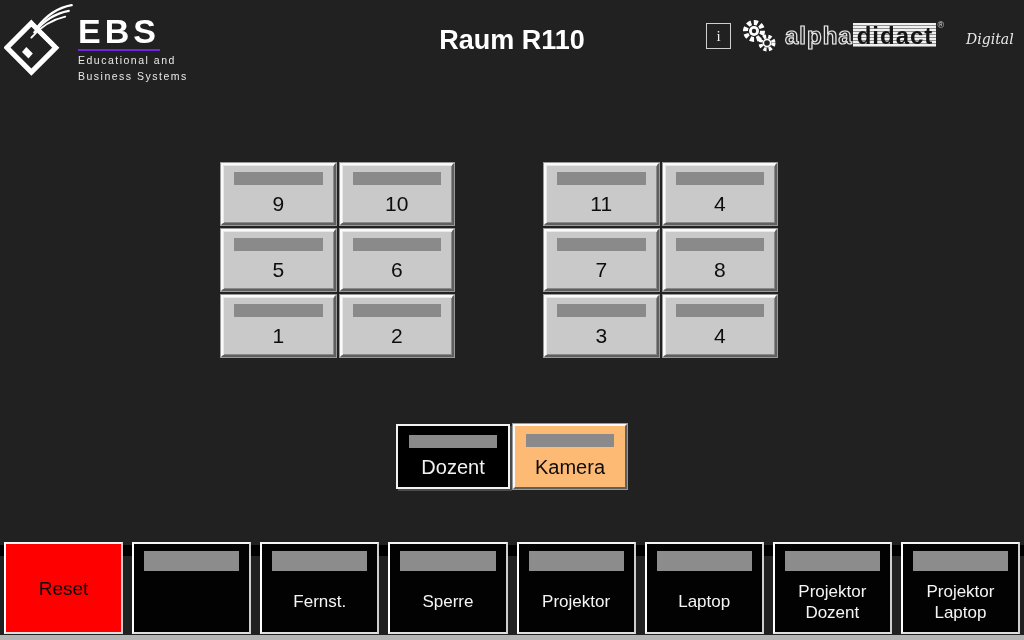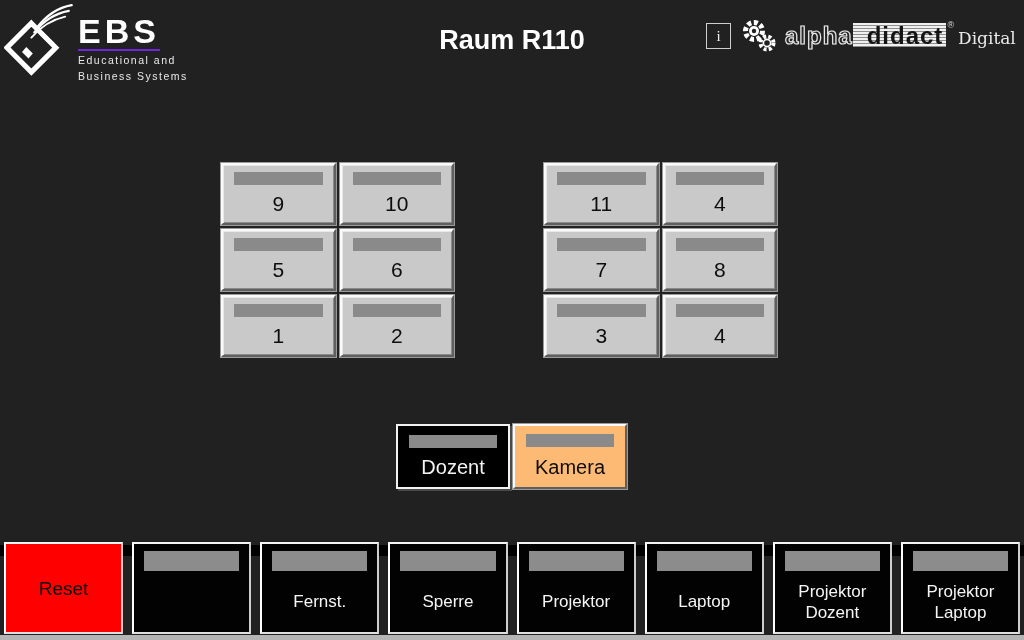--- a/index.html
+++ b/index.html
@@ -35,26 +35,26 @@
   .gears { width:40px; height:36px; margin-left:8px; }
   .brand { display:flex; align-items:baseline; margin-left:6px; white-space:nowrap; }
   .brand-alpha {
     font-size:24px; font-weight:bold; letter-spacing:1px;
     color:#262626; -webkit-text-stroke:1.2px #e6e6e6;
     text-shadow:0 0 1px #bdbdbd;
   }
   .brand-didact {
     font-size:24px; font-weight:bold; letter-spacing:1px; color:#141414;
     background:repeating-linear-gradient(180deg,#f0f0f0 0px,#f0f0f0 2px,#8d8d8d 2px,#8d8d8d 3px);
-    padding:2px 3px 0 14px; line-height:22px; display:inline-block;
+    padding:2px 3px 0 4px; line-height:22px; display:inline-block;
   }
   .brand-reg { font-size:9px; color:#dcdcdc; align-self:flex-start; margin:-2px 2px 0 1px; }
   .brand-digital {
-    font-family:"DejaVu Serif","Liberation Serif",serif; 
-    font-size:17px; color:#e9e9e9; margin-left:2px;
+    font-family:"DejaVu Serif","Liberation Serif",serif; font-style:italic;
+    font-size:14px; color:#e9e9e9; margin-left:20px;
   }
 
   
   .grid {
     position:absolute; top:163px; width:233px;
     display:grid; grid-template-columns:1fr 1fr; grid-auto-rows:62px; gap:4px;
   }
   .grid-left { left:221px; }
   .grid-right { left:544px; }
 

